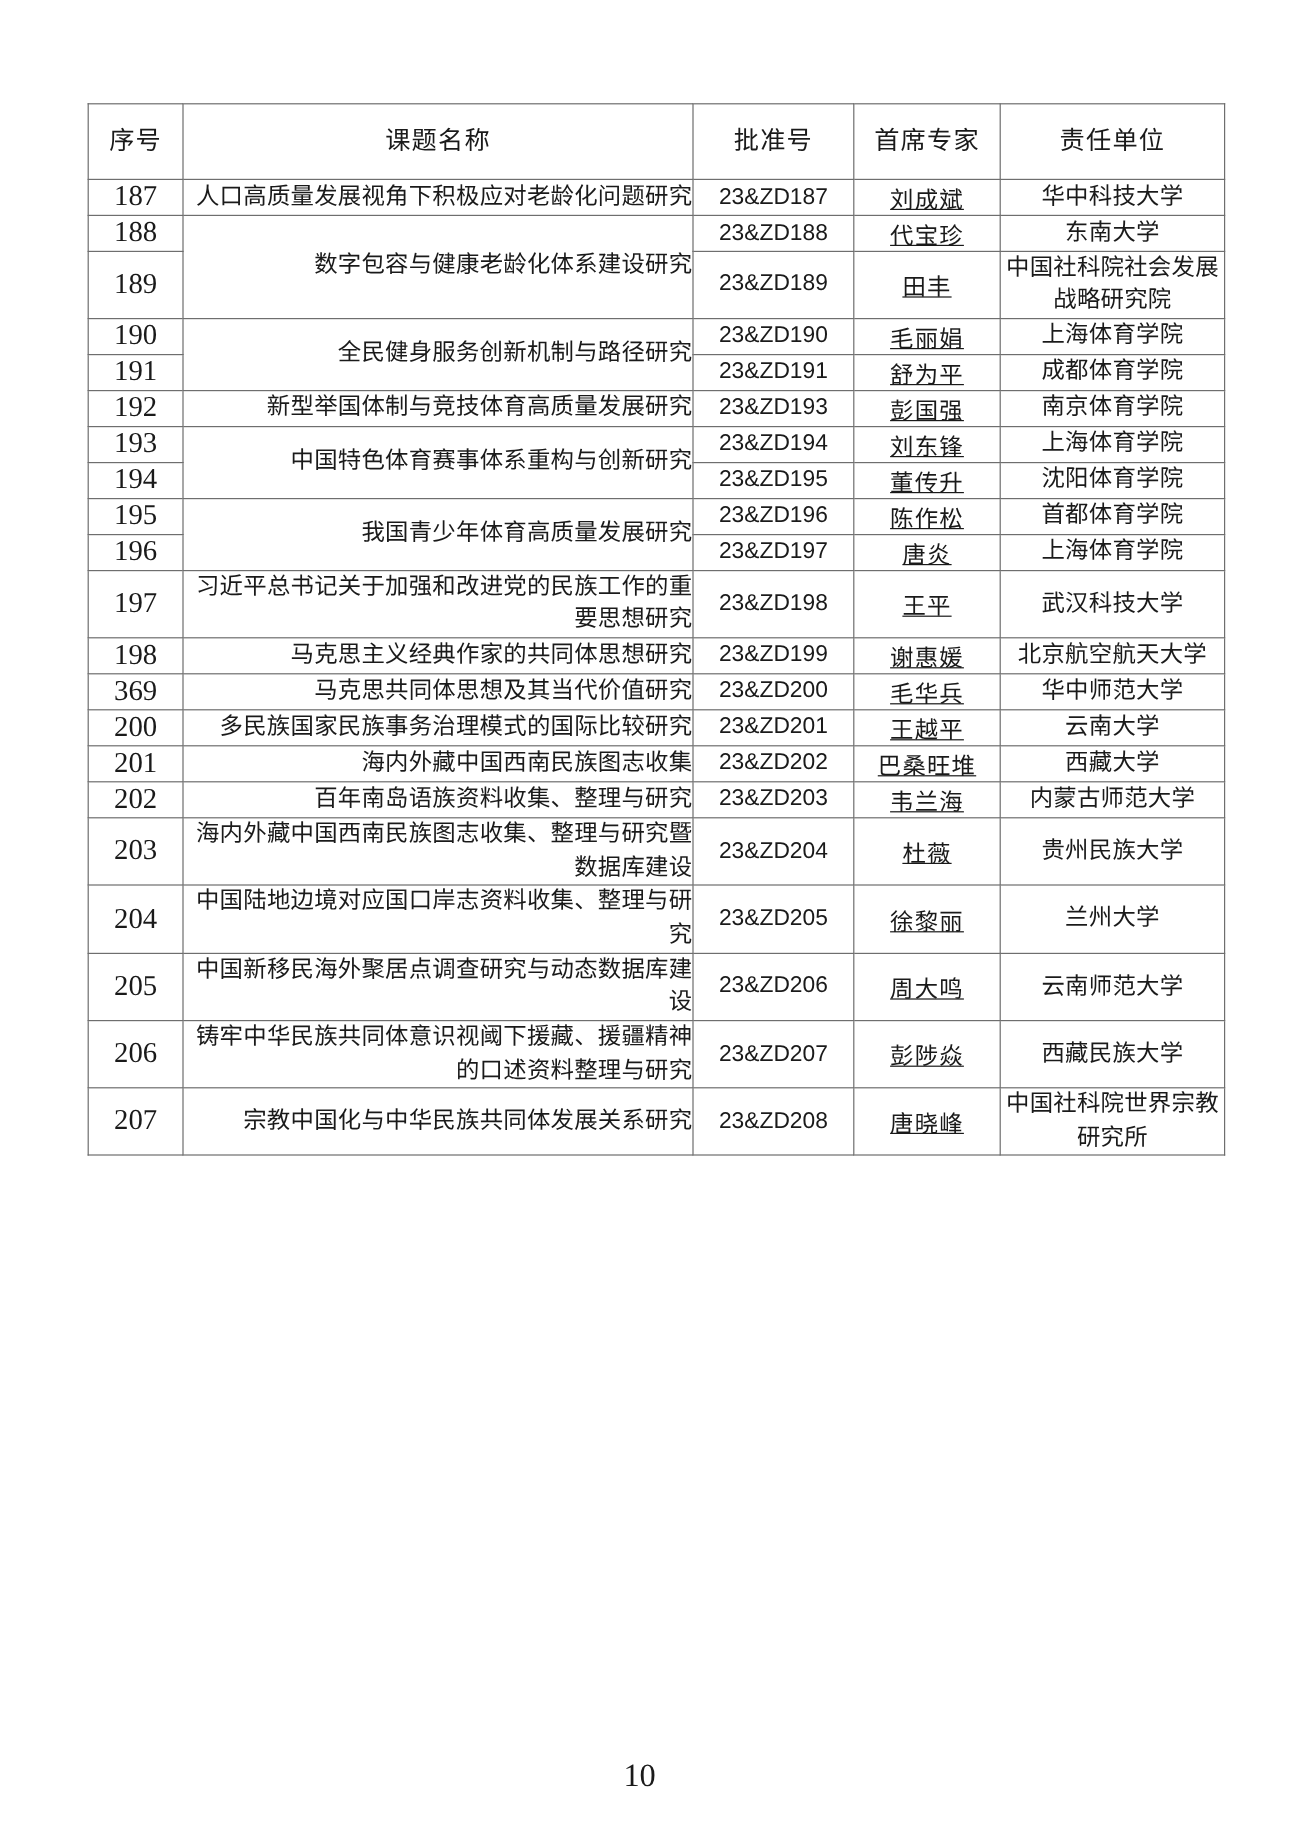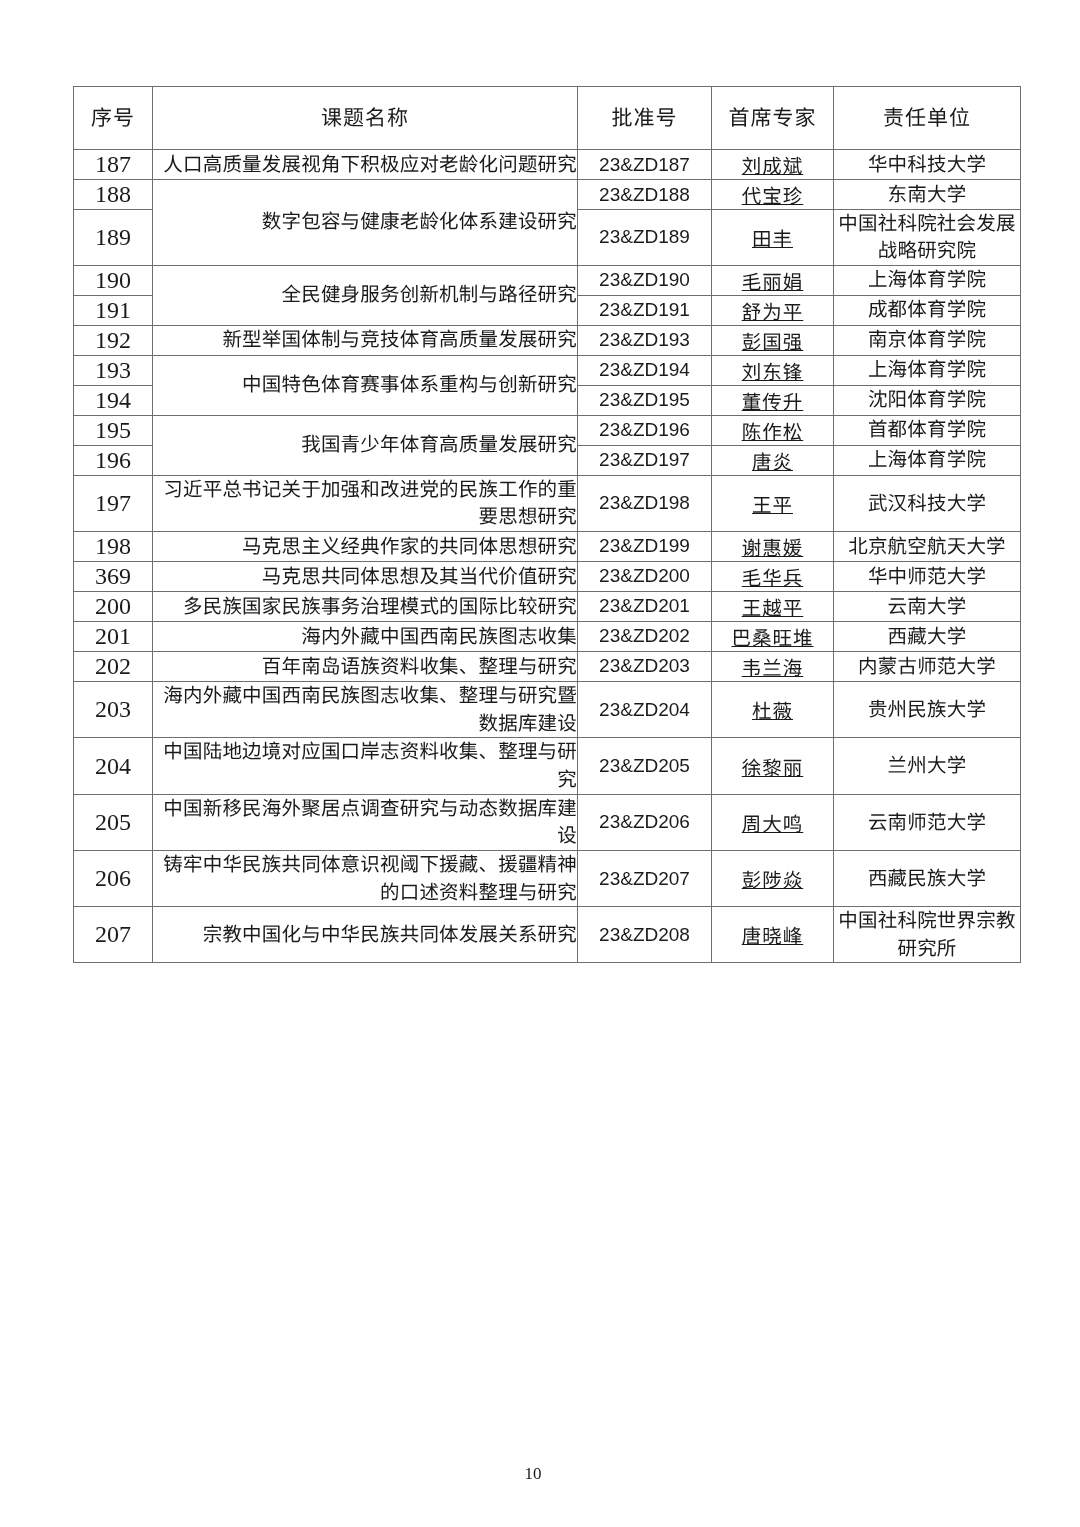--- a/index.html
+++ b/index.html
@@ -86,21 +86,21 @@
     line-height: 1.4;
     padding: 4px 3px;
     letter-spacing: 0.2px;
   }
   .page-number {
     position: absolute;
     left: 0;
     right: 14px;
     top: 1464px;
     text-align: center;
-    font-size: 17px;
+    font-size: 27px;
     font-family: "Liberation Serif", "DejaVu Serif", serif;
     color: #1a1a1a;
   }
 </style>
 </head>
 <body>
 
 <div class="page">
 
   <div class="table-wrap">

